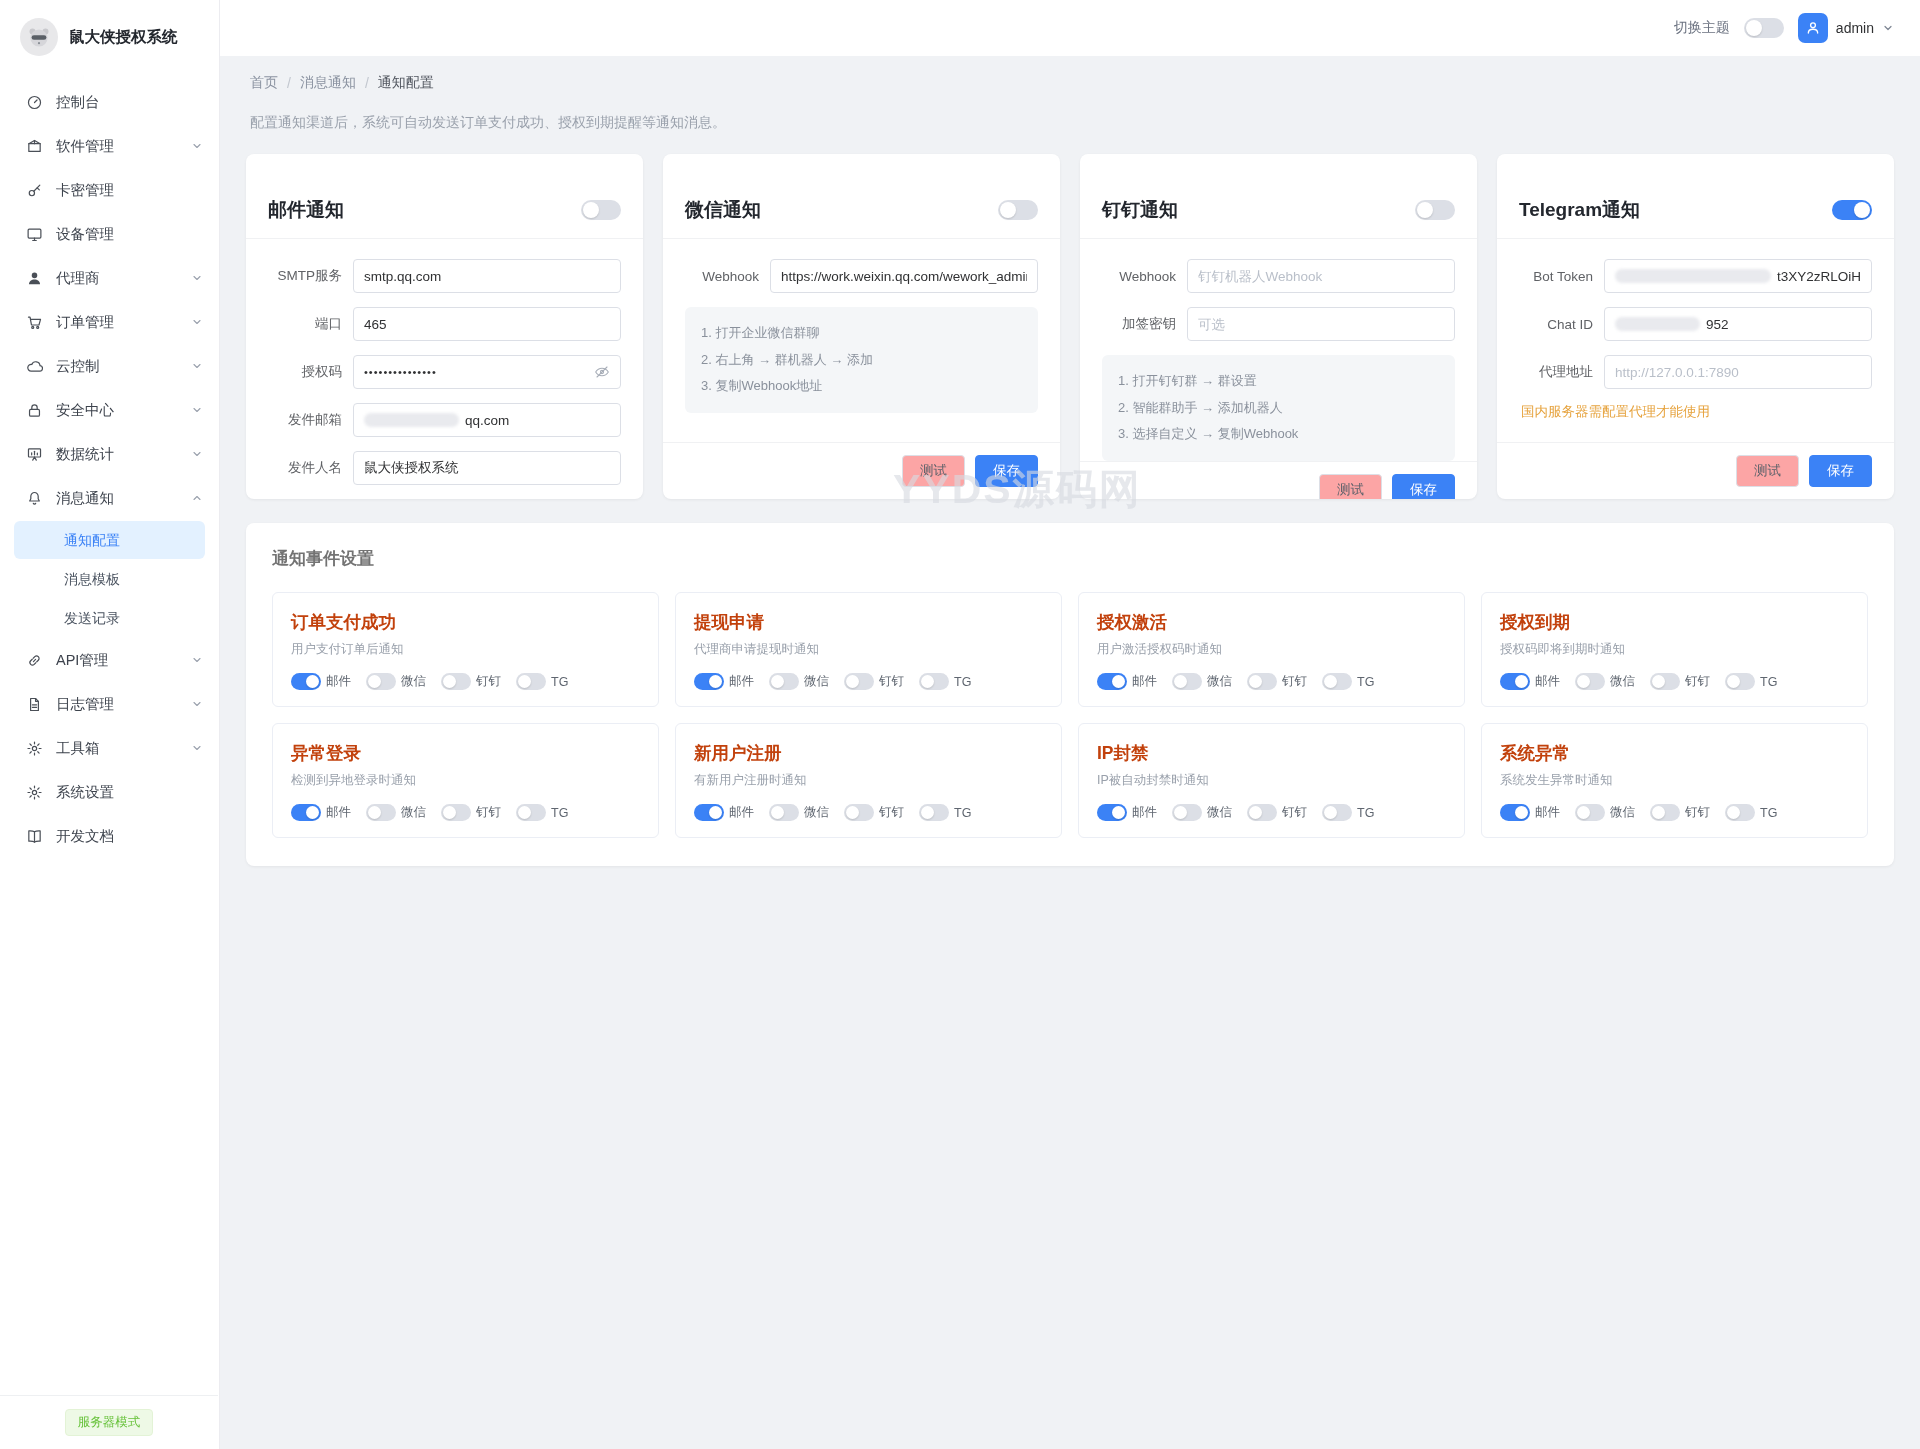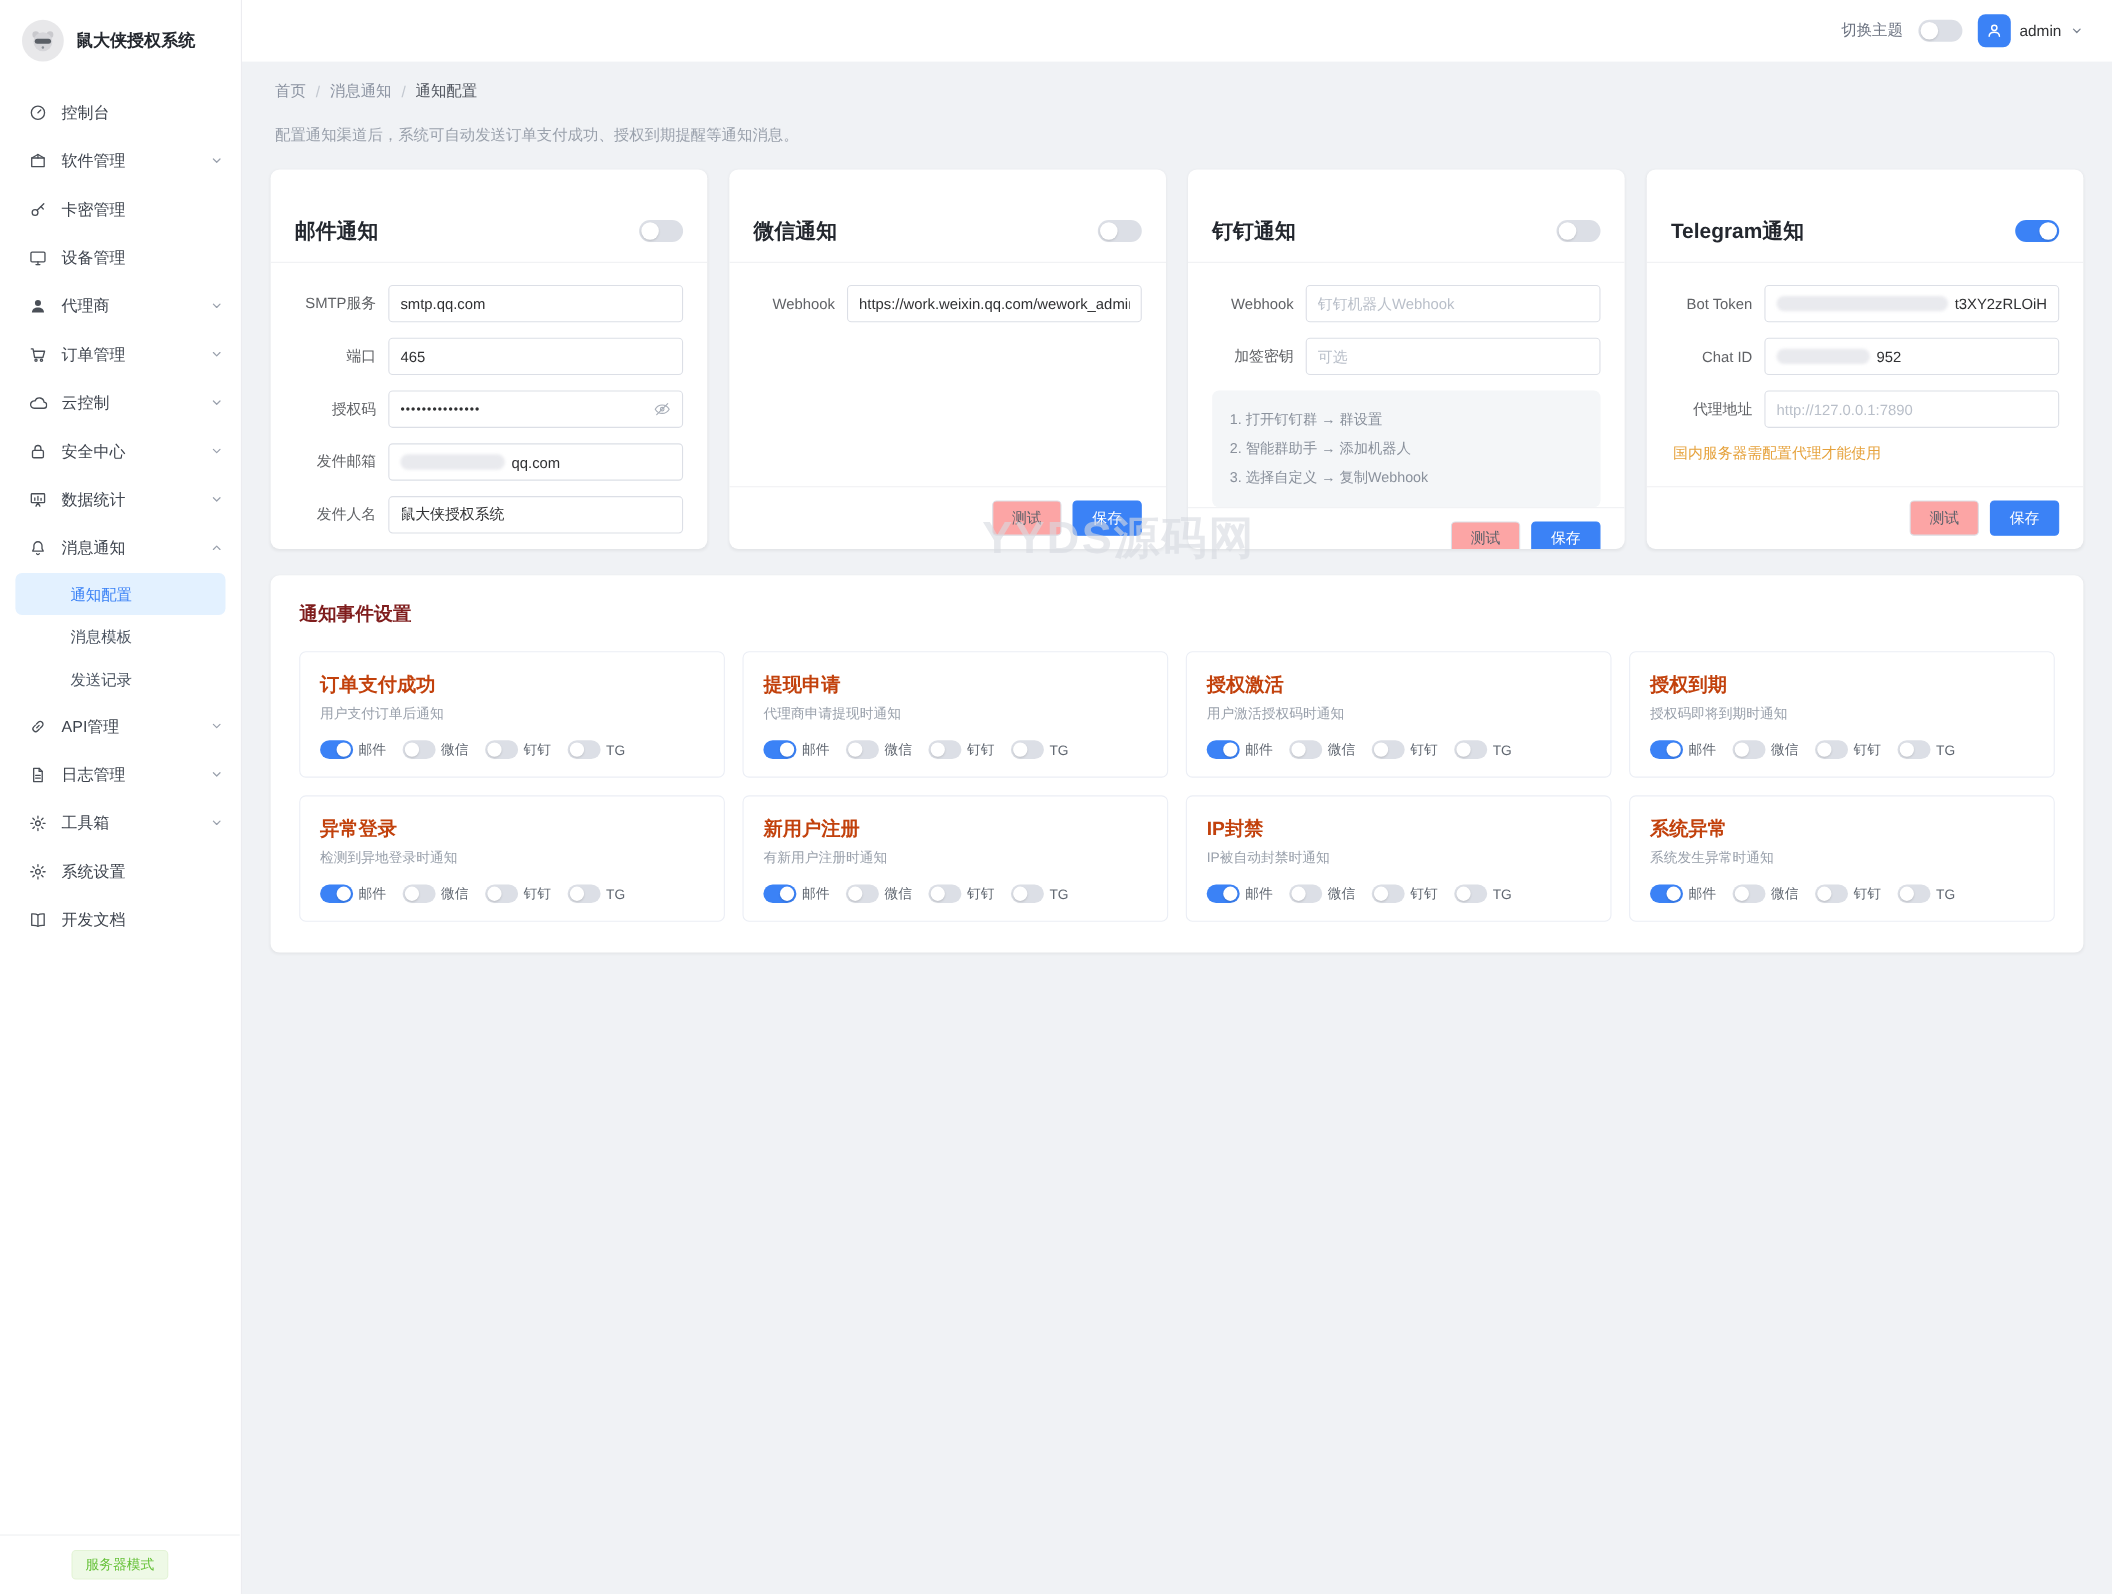--- a/index.html
+++ b/index.html
@@ -120,21 +120,21 @@
     font-family:"Liberation Sans","DejaVu Sans",sans-serif;
   }
   .btn-plain { background:#fca5a5; border:1px solid #dcdfe6; color:#5a6069; }
   .btn-primary { background:var(--primary); border:1px solid var(--primary); color:#fff; }
 
   
   .events-panel {
     margin-top:24px; background:#fff; border-radius:8px;
     box-shadow:0 1px 3px rgba(0,0,0,.06); padding:24px 26px 28px;
   }
-  .events-title { font-size:17px; font-weight:bold; color:#7f1d1d; }
+  .events-title { font-size:17px; font-weight:bold; color:#737373; }
   .events-grid { margin-top:22px; display:grid; grid-template-columns:repeat(4,1fr); gap:16px; }
   .event-card { border:1px solid #ebeef5; border-radius:6px; padding:17px 18px 16px; background:#fff; }
   .event-title { font-size:17.5px; font-weight:bold; color:#c2410c; }
   .event-desc { margin-top:7px; color:#99a0ab; font-size:12.5px; }
   .event-toggles { margin-top:15px; display:flex; align-items:center; gap:15px; flex-wrap:nowrap; }
   .etog { display:flex; align-items:center; gap:5px; }
   .mini-switch {
     width:30px; height:17px; border-radius:9px; background:#dcdfe6; position:relative; cursor:pointer; flex:0 0 auto;
   }
   .mini-switch::after {
@@ -397,20 +397,25 @@
       <div class="card">
         <div class="card-head">
           <div class="card-title">微信通知</div>
           <div class="switch"></div>
         </div>
         <div class="card-body">
           <div class="frow">
             <div class="flabel">Webhook</div>
             <input class="finput" type="text" value="https://work.weixin.qq.com/wework_admin/common/c" style="">
           </div>
+          <div class="steps-box">
+            <div>1. 打开企业微信群聊</div>
+            <div>2. 右上角 → 群机器人 → 添加</div>
+            <div>3. 复制Webhook地址</div>
+          </div>
         </div>
         <div class="card-foot">
           <button class="btn btn-plain">测试</button>
           <button class="btn btn-primary">保存</button>
         </div>
       </div>
       <div class="card">
         <div class="card-head">
           <div class="card-title">钉钉通知</div>
           <div class="switch"></div>

